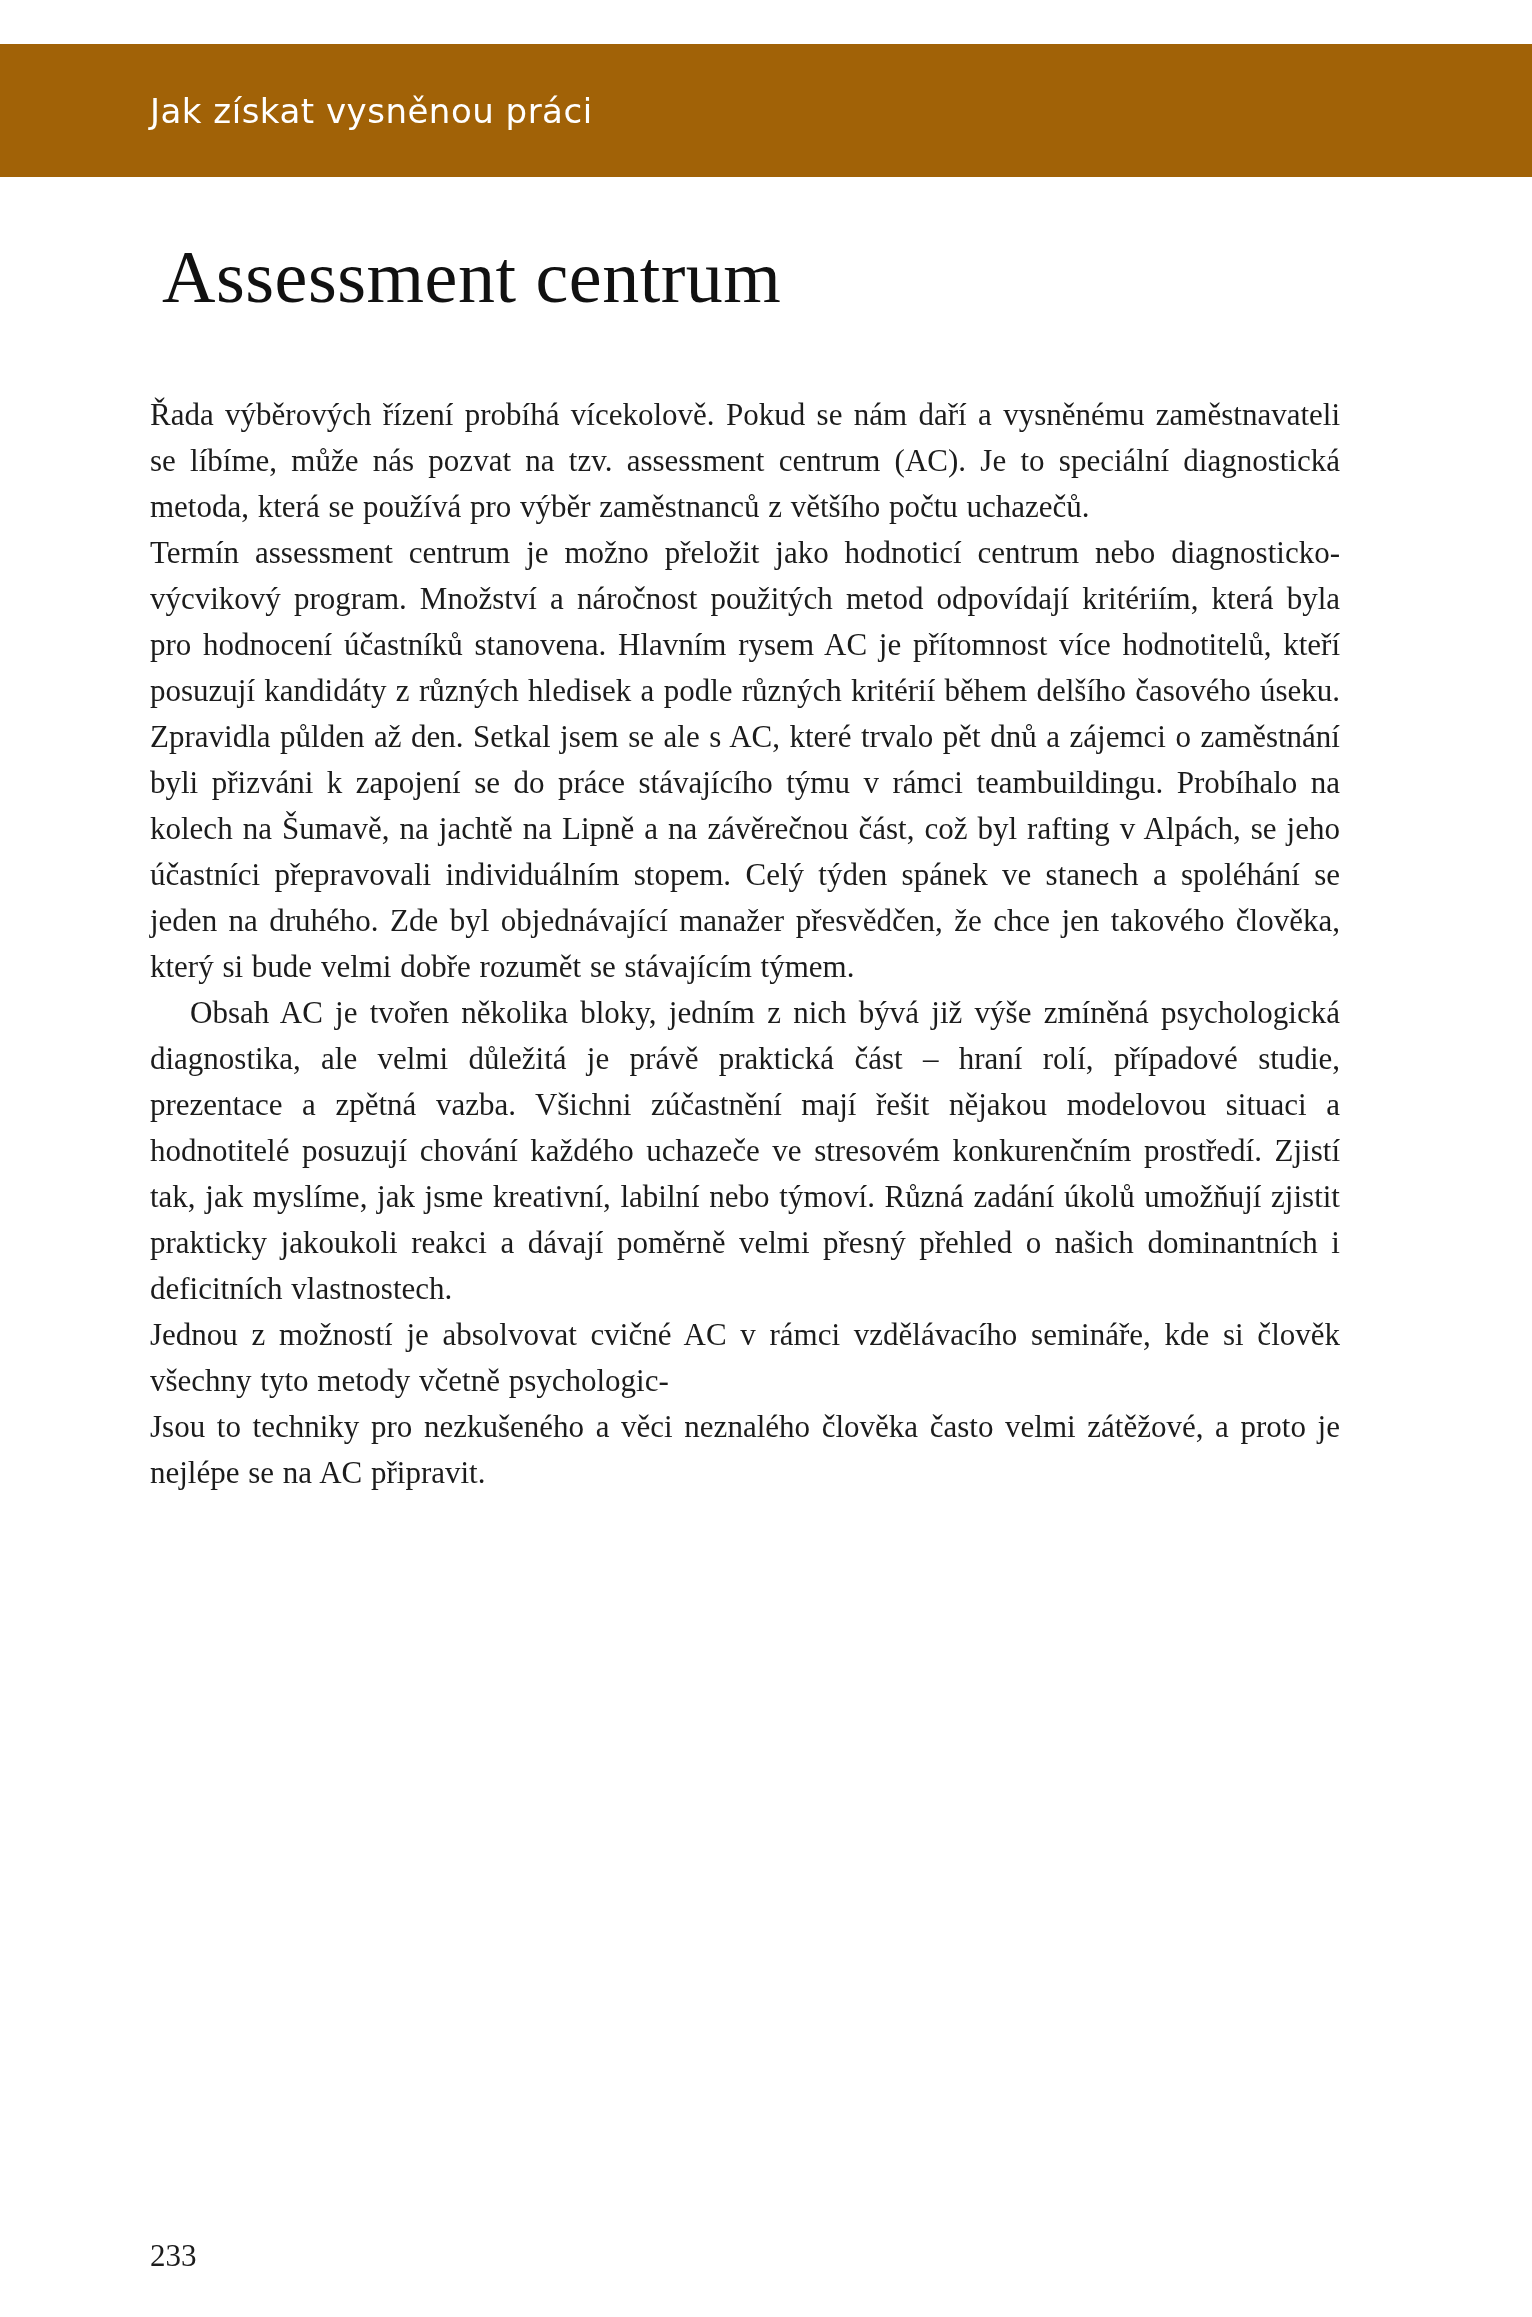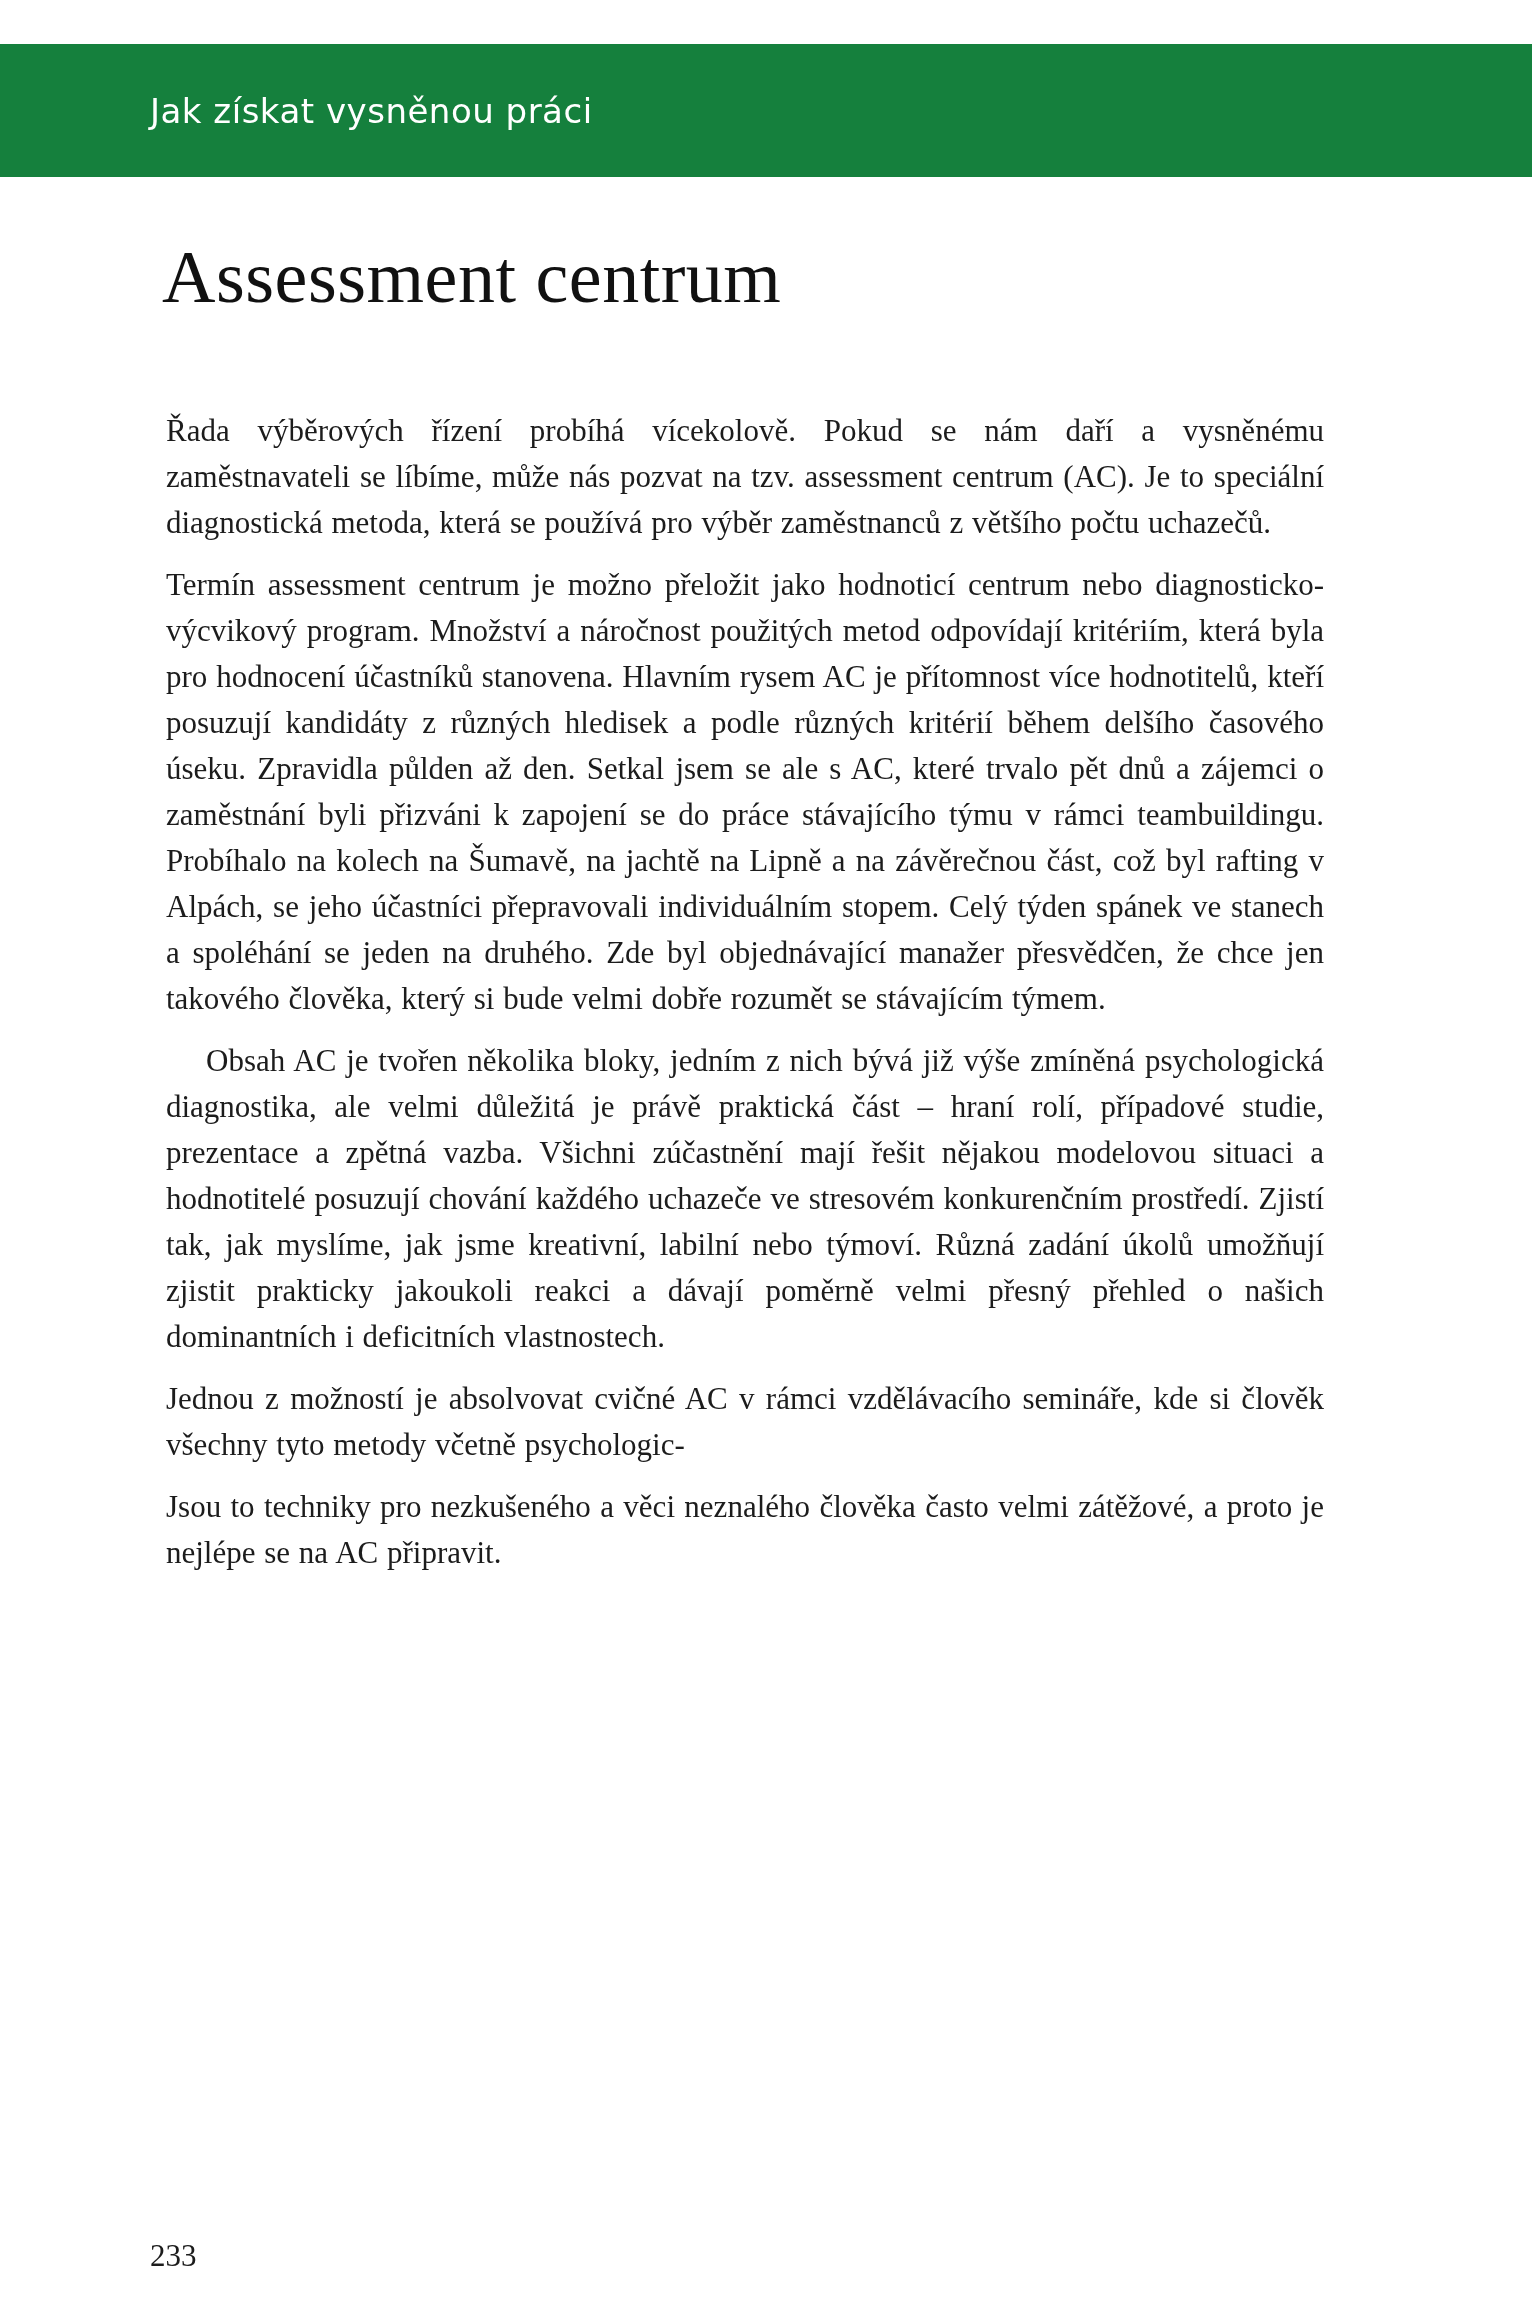--- a/index.html
+++ b/index.html
@@ -45,42 +45,42 @@
     color: #111111;
     letter-spacing: 0.5px;
   }
   .body-text {
     position: absolute;
     top: 392px;
     left: 150px;
     width: 1190px;
   }
   .para {
-    margin: 16px;
+    margin: 0;
     font-size: 31px;
     line-height: 46px;
     text-align: justify;
     color: #1c1c1c;
     word-spacing: 1px;
   }
   .para.indent {
     text-indent: 40px;
   }
   .page-number {
     position: absolute;
     left: 150px;
     top: 2238px;
     font-size: 31px;
     color: #1c1c1c;
   }
 </style>
 </head>
 <body>
 
-<div class="header-bar" style="background: #15803d;">
+<div class="header-bar" style="background: #a16207;">
   <span class="header-text" style="color: rgb(255, 255, 255);">Jak získat vysněnou práci</span>
 </div>
 
 <h1 class="page-title">Assessment centrum</h1>
 
 <div class="body-text">
   <p class="para">Řada výběrových řízení probíhá vícekolově. Pokud se nám daří a vysněnému zaměstnavateli se líbíme, může nás pozvat na tzv. assessment centrum (AC). Je to speciální diagnostická metoda, která se používá pro výběr zaměstnanců z většího počtu uchazečů.</p>
   <p class="para">Termín assessment centrum je možno přeložit jako hodnoticí centrum nebo diagnosticko-výcvikový program. Množství a náročnost použitých metod odpovídají kritériím, která byla pro hodnocení účastníků stanovena. Hlavním rysem AC je přítomnost více hodnotitelů, kteří posuzují kandidáty z různých hledisek a podle různých kritérií během delšího časového úseku. Zpravidla půlden až den. Setkal jsem se ale s AC, které trvalo pět dnů a zájemci o zaměstnání byli přizváni k zapojení se do práce stávajícího týmu v rámci teambuildingu. Probíhalo na kolech na Šumavě, na jachtě na Lipně a na závěrečnou část, což byl rafting v Alpách, se jeho účastníci přepravovali individuálním stopem. Celý týden spánek ve stanech a spoléhání se jeden na druhého. Zde byl objednávající manažer přesvědčen, že chce jen takového člověka, který si bude velmi dobře rozumět se stávajícím týmem.</p>
   <p class="para indent">Obsah AC je tvořen několika bloky, jedním z nich bývá již výše zmíněná psychologická diagnostika, ale velmi důležitá je právě praktická část – hraní rolí, případové studie, prezentace a zpětná vazba. Všichni zúčastnění mají řešit nějakou modelovou situaci a hodnotitelé posuzují chování každého uchazeče ve stresovém konkurenčním prostředí. Zjistí tak, jak myslíme, jak jsme kreativní, labilní nebo týmoví. Různá zadání úkolů umožňují zjistit prakticky jakoukoli reakci a dávají poměrně velmi přesný přehled o našich dominantních i deficitních vlastnostech.</p>
   <p class="para">Jednou z možností je absolvovat cvičné AC v rámci vzdělávacího semináře, kde si člověk všechny tyto metody včetně psychologic-</p>

